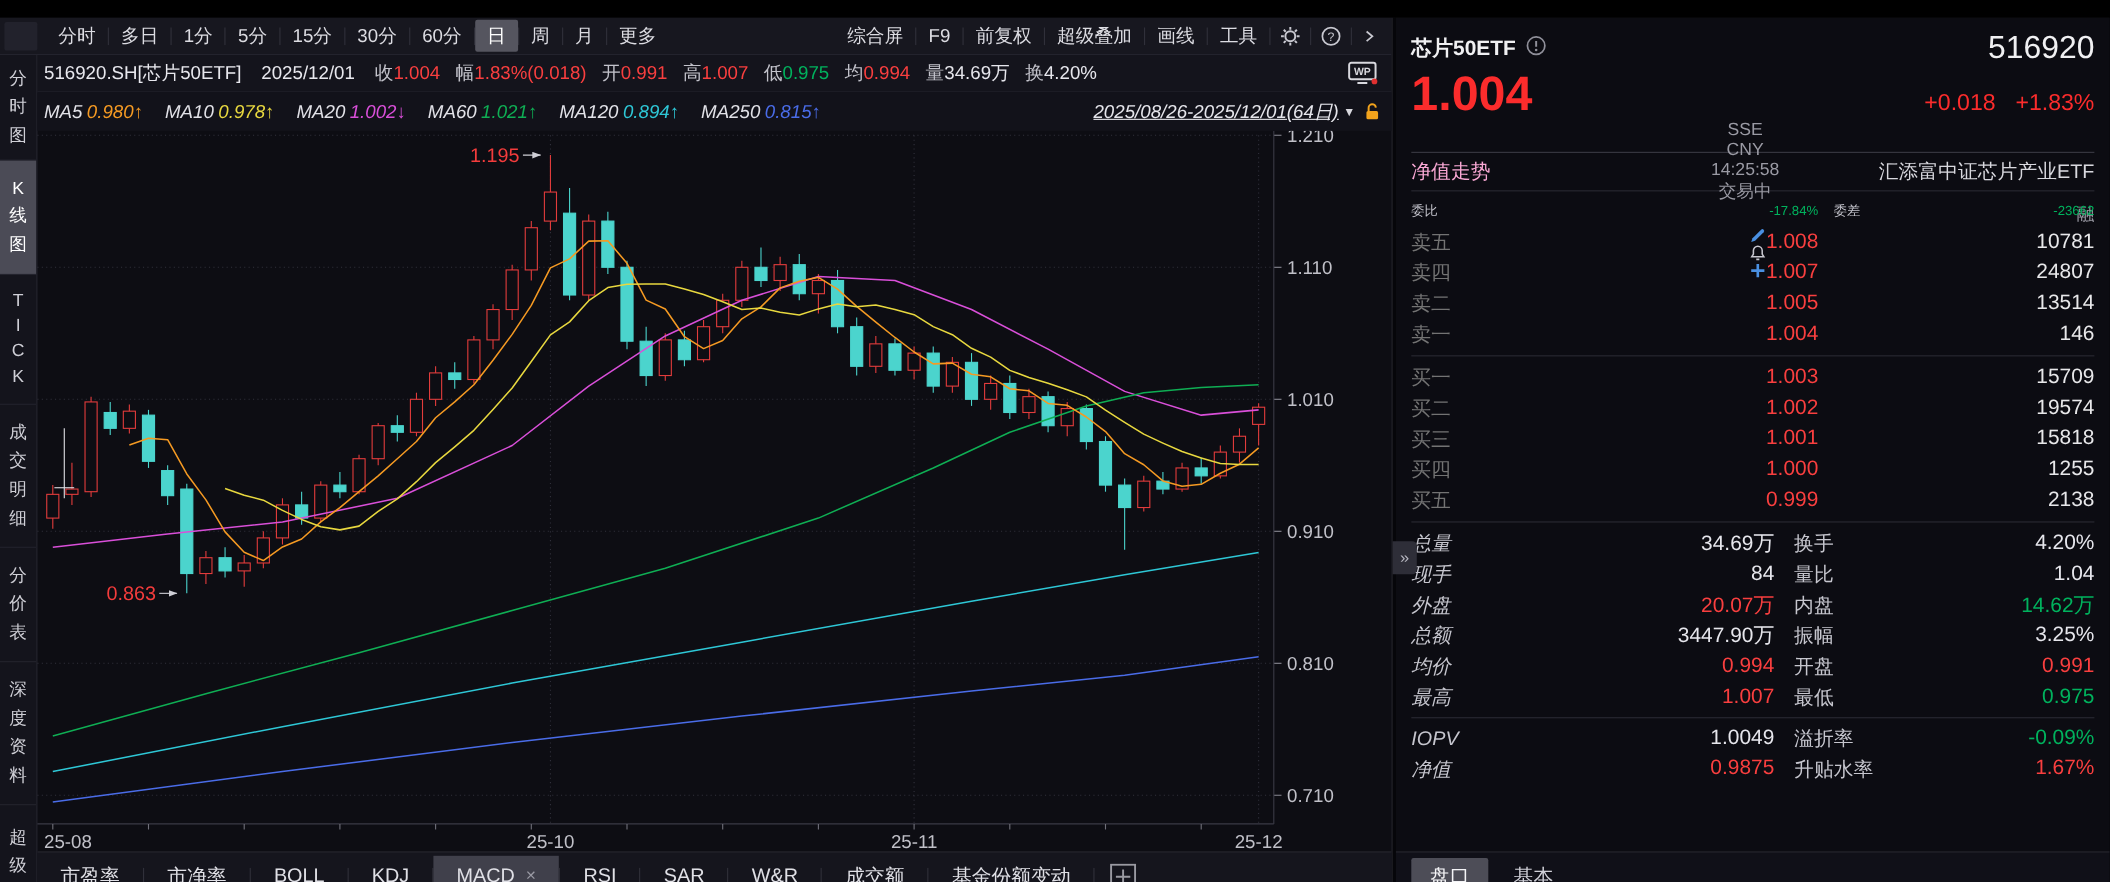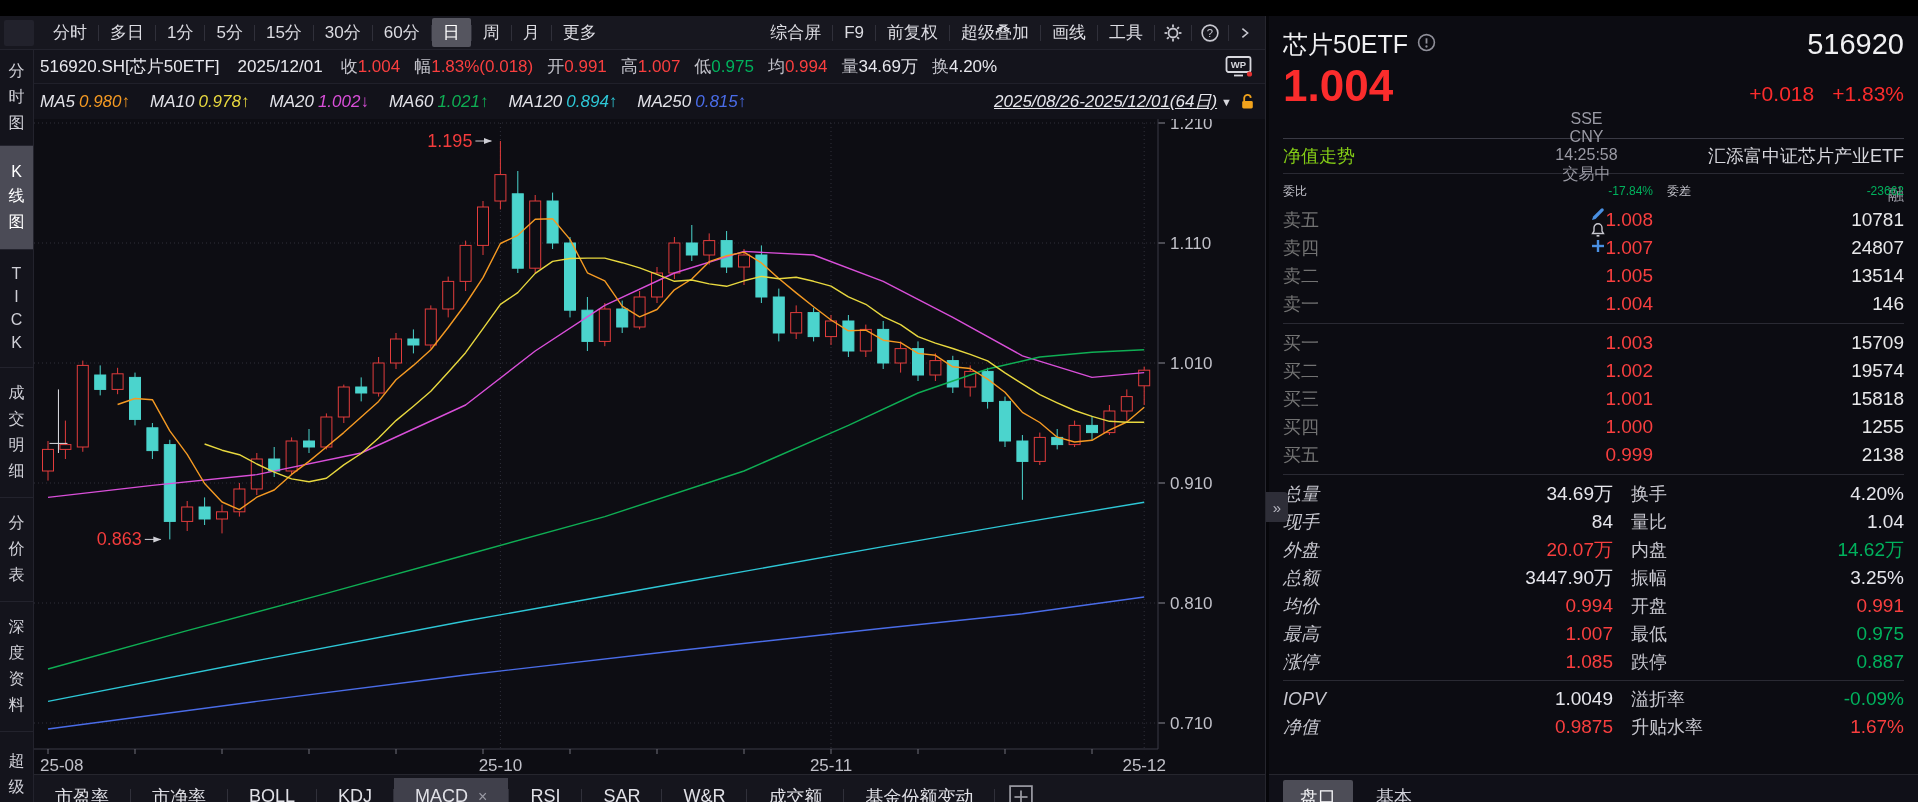--- a/index.html
+++ b/index.html
@@ -38,34 +38,34 @@
   .stab{font-size:18px;color:#e0e0e6;padding:8px 21px;white-space:nowrap;cursor:pointer;display:flex;align-items:center;}
   .stab.sel{background:#40404b;}
   .stab .x{color:#9a9aa4;margin-left:10px;font-size:16px;}
   .gridplus{margin-left:14px;display:flex;align-items:center;cursor:pointer;}
   
   #vdivider{position:absolute;left:1265px;top:0;width:4px;height:802px;background:#06060a;border-left:1px solid #26262e;}
   #collapse{position:absolute;left:1266px;top:476px;width:22px;height:30px;background:#2e2e38;border-radius:0 4px 4px 0;color:#b8b8c2;display:flex;align-items:center;justify-content:center;font-size:15px;cursor:pointer;z-index:5;}
   
   #panel{position:absolute;left:1269px;top:0;width:649px;height:802px;background:#0c0c12;padding:0 14px;}
   #p-head{display:flex;align-items:center;margin-top:8px;height:40px;}
-  #p-name{font-size:25px;font-weight:normal;color:#f0f0f2;}
+  #p-name{font-size:19px;font-weight:bold;color:#f0f0f2;}
   #p-head .info-ic{margin-left:9px;}
   #p-code{margin-left:auto;font-size:29px;color:#f0f0f2;}
   #p-price-row{display:flex;align-items:baseline;height:46px;}
   #p-price{font-size:44px;font-weight:bold;color:#fb2c2c;line-height:1;}
   #p-chg{margin-left:auto;font-size:21px;color:#fb2c2c;margin-right:18px;}
   #p-pct{font-size:21px;color:#fb2c2c;}
   #p-info{display:flex;align-items:center;height:26px;font-size:16px;color:#9a9aa4;flex-direction:column;}
   #p-info span{margin-right:14px;}
   #p-info .ric{margin:0 0 0 9px;display:flex;align-items:center;}
   #p-info .margin-flag{margin-left:auto;margin-right:0;}
   .pdiv{height:1px;background:#2a2a33;margin:2px 0;}
   #p-nav{display:flex;align-items:center;height:30px;font-size:18px;}
-  #p-nav .l{color:#84cc16;}
+  #p-nav .l{color:#f9a8d4;}
   #p-nav .r{margin-left:auto;color:#d8d8de;}
   .wb-row{display:grid;grid-template-columns:80px 290px 120px 1fr;align-items:center;height:30px;font-size:12px;}
   .wb-row .lab{color:#c6c6ce;}
   .wb-row .v1{text-align:right;}
   .wb-row .l2{padding-left:14px;color:#c6c6ce;}
   .wb-row .v2{text-align:right;}
   .ob-row{display:grid;grid-template-columns:80px 290px 1fr;align-items:center;height:28px;font-size:19px;cursor:pointer;}
   .ob-row .lab{color:#737373;font-size:18px;}
   .ob-row .pr{text-align:right;color:#f93f3f;}
   .ob-row .vol{text-align:right;color:#e8e8ea;}
@@ -576,26 +576,20 @@
           <span class="v1 c-r">0.994</span>
           <span class="l2">开盘</span>
           <span class="v2 c-r">0.991</span>
         </div>
         <div class="st-row">
           <span class="lab">最高</span>
           <span class="v1 c-r">1.007</span>
           <span class="l2">最低</span>
           <span class="v2 c-g">0.975</span>
         </div>
-        <div class="st-row">
-          <span class="lab">涨停</span>
-          <span class="v1 c-r">1.085</span>
-          <span class="l2">跌停</span>
-          <span class="v2 c-g">0.887</span>
-        </div>
       </div>
     <div class="pdiv" style="margin:4px 0;"></div>
     <div id="extra-rows">
         <div class="st-row">
           <span class="lab">IOPV</span>
           <span class="v1 c-w">1.0049</span>
           <span class="l2">溢折率</span>
           <span class="v2 c-g">-0.09%</span>
         </div>
         <div class="st-row">

